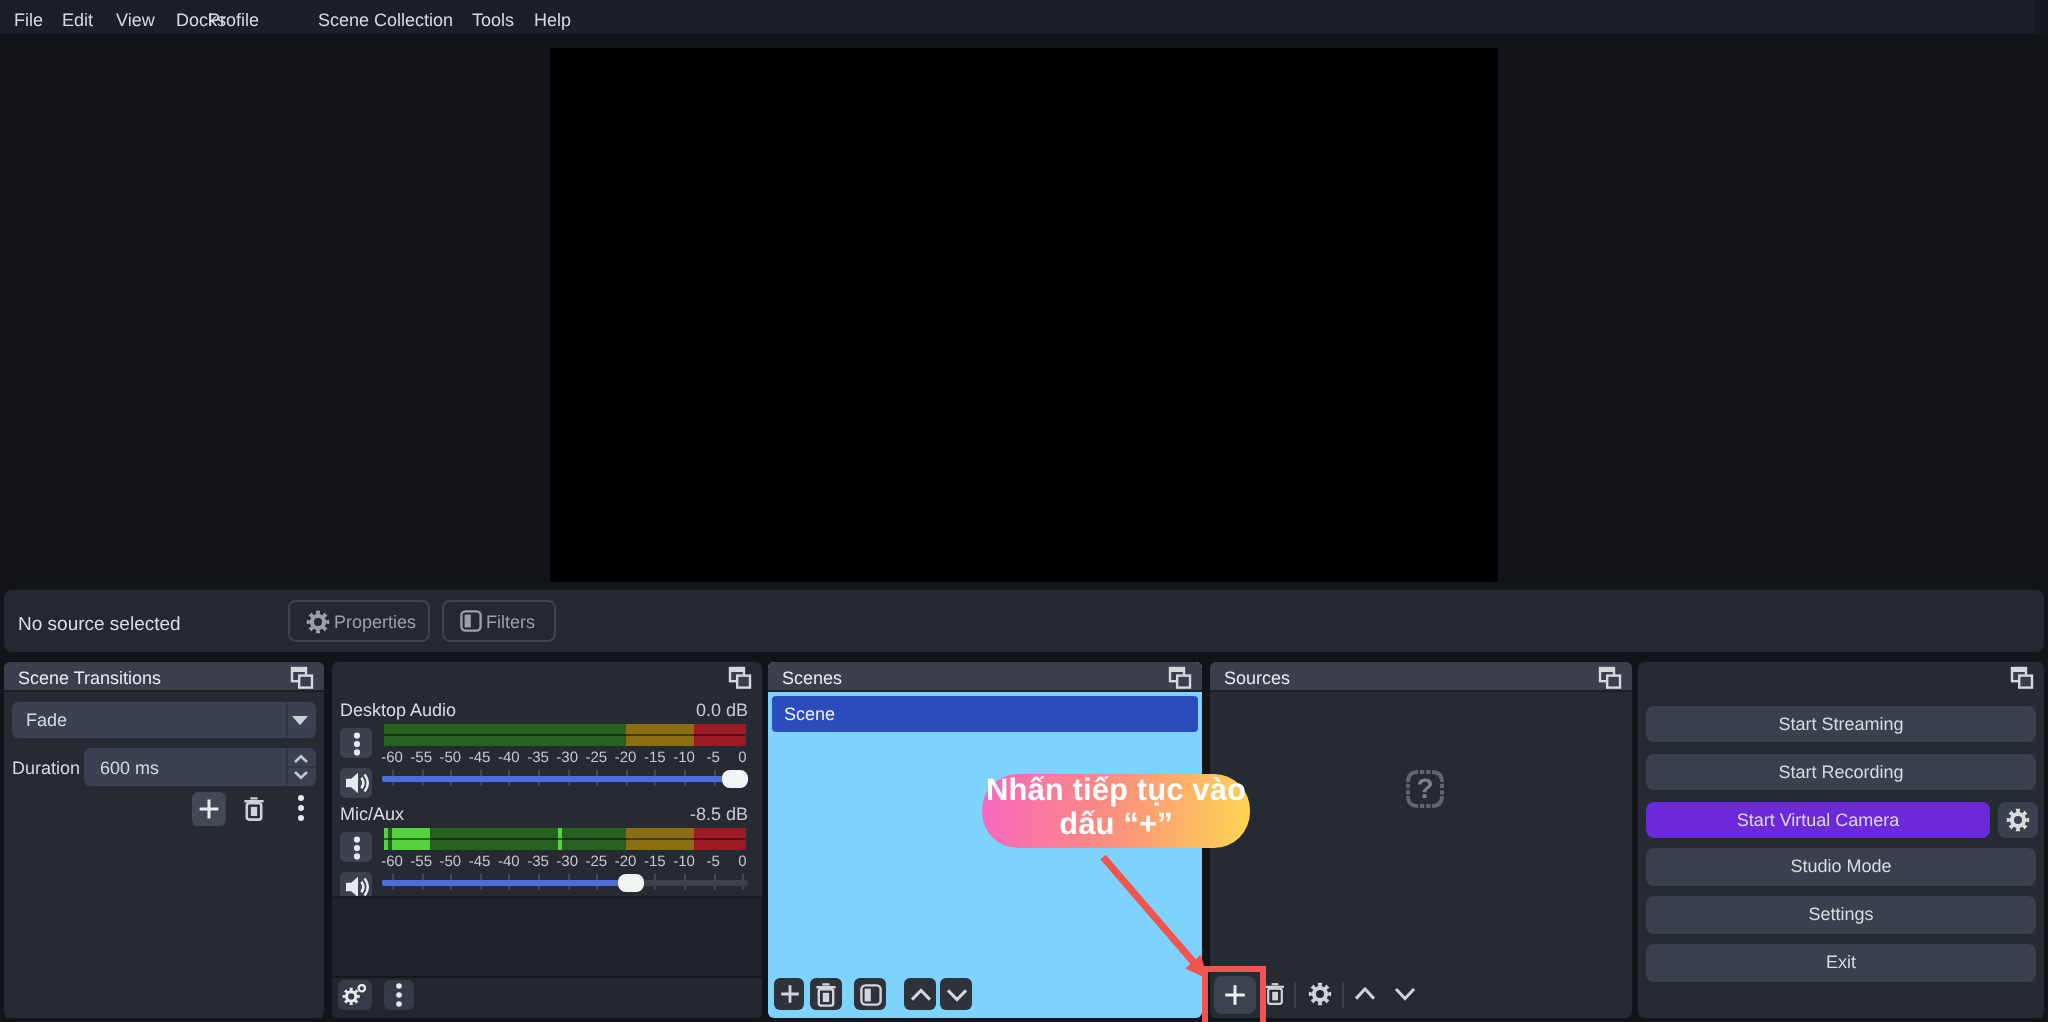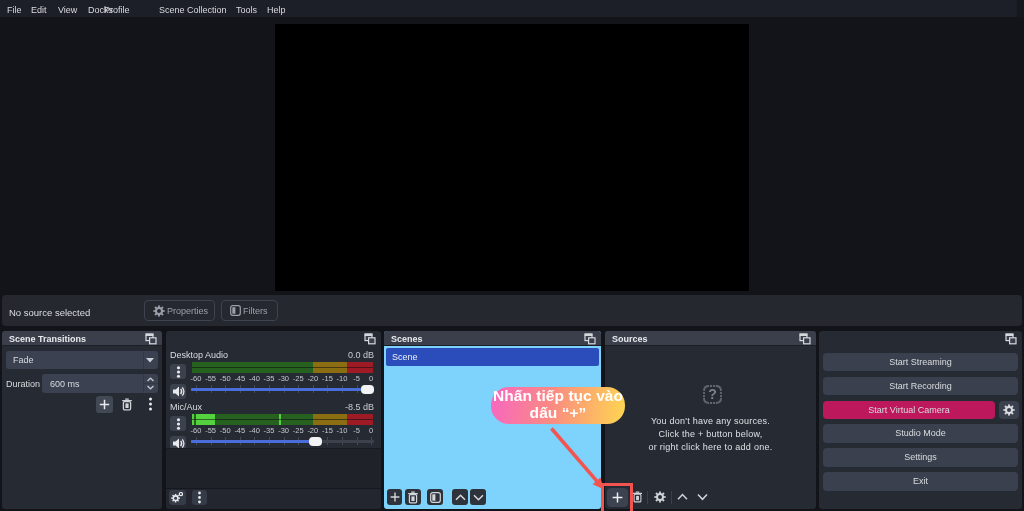--- a/index.html
+++ b/index.html
@@ -2,21 +2,21 @@
 <html><head><meta charset="utf-8"><style>
 *{margin:0;padding:0;box-sizing:border-box}
 html,body{width:1024px;height:511px}
 body{background:#121419;font-family:"Liberation Sans",sans-serif;position:relative;overflow:hidden}
 .abs{position:absolute}
 .menubar{position:absolute;left:0;top:0;width:1024px;height:17px;background:#1c1f27}
 .menubar span{position:absolute;top:5px;font-size:9px;color:#d9dbdf}
 .canvas{position:absolute;left:275px;top:24px;width:474px;height:267px;background:#000}
 .tb{position:absolute;left:2px;top:295px;width:1020px;height:31px;background:#25282f;border-radius:4px}
 .panel{position:absolute;top:331px;height:178px;background:#262a33;border-radius:3px;overflow:hidden}
-.ptitle{position:absolute;left:0;top:0;right:0;height:15px;background:#3a3f4b;border-bottom:1px solid #1c1f25;color:#e9ebee;font-size:9px;font-weight:bold;line-height:17.5px;padding-left:7px}
+.ptitle{position:absolute;left:0;top:0;right:0;height:15px;background:#3a3f4b;border-bottom:1px solid #1c1f25;color:#e9ebee;font-size:9px;font-weight:normal;line-height:17.5px;padding-left:7px}
 .t9{font-size:9px;color:#d8dbdf}
 .iconbtn{position:absolute;border-radius:3px}
 </style></head>
 <body>
 
 <div class="menubar">
 <span style="left:7px">File</span>
 <span style="left:31px">Edit</span>
 <span style="left:58px">View</span>
 <span style="left:88px">Docks</span>
@@ -265,21 +265,20 @@
   <svg class="abs" style="right:5px;top:2px" width="12" height="12" viewBox="0 0 12 12">
       <rect x="1" y="1" width="7" height="6.6" fill="#3a3f4b" stroke="#d5d8dc" stroke-width="1.2"></rect>
       <rect x="0.7" y="0.7" width="7.6" height="2.3" fill="#d5d8dc"></rect>
       <rect x="4.6" y="4.8" width="6.4" height="6" fill="#3a3f4b" stroke="#d5d8dc" stroke-width="1.2"></rect>
     </svg>
   <svg class="abs" style="left:98px;top:54px" width="19" height="19" viewBox="0 0 19 19">
       <path d="M1 6 Q1 1 6 1 M13 1 Q18 1 18 6 M18 13 Q18 18 13 18 M6 18 Q1 18 1 13" fill="none" stroke="#60656f" stroke-width="1.9"></path>
       <path d="M6.9 1 H9.1 M10.1 1 H12.3 M6.9 18 H9.1 M10.1 18 H12.3 M1 6.9 V9.1 M1 10.1 V12.3 M18 6.9 V9.1 M18 10.1 V12.3" stroke="#60656f" stroke-width="1.9"></path>
       <text x="9.5" y="14.2" font-size="14" font-weight="bold" fill="#7b818c" text-anchor="middle" font-family="Liberation Sans">?</text>
     </svg>
-  <div class="abs" style="left:0;top:84px;width:211px;text-align:center;font-size:9px;letter-spacing:0.25px;line-height:12.8px;color:#dde0e4">You don't have any sources.<br>Click the + button below,<br>or right click here to add one.</div>
 
   <div class="iconbtn" style="left:2px;top:157px;width:21px;height:19px;background:#3c4250;border-radius:4px">
     <svg class="abs" style="left:5px;top:4px" width="11" height="11" viewBox="0 0 11 11">
         <path d="M5.5 0.6 V10.4 M0.6 5.5 H10.4" stroke="#eceef0" stroke-width="1.5"></path>
       </svg>
   </div>
   <svg class="abs" style="left:26.5px;top:160px" width="11" height="12" viewBox="0 0 11 12">
       <path d="M1 2.4 H10" stroke="#cfd3d8" stroke-width="1.1"></path>
       <path d="M3.8 1.1 H7.2" stroke="#cfd3d8" stroke-width="1.1"></path>
       <rect x="2.1" y="3.3" width="6.8" height="7.6" rx="1" fill="none" stroke="#cfd3d8" stroke-width="1.1"></rect>
@@ -300,21 +299,21 @@
 
 <div class="panel" style="left:819px;width:203px">
   <svg class="abs" style="right:5px;top:2px" width="12" height="12" viewBox="0 0 12 12">
       <rect x="1" y="1" width="7" height="6.6" fill="#3a3f4b" stroke="#d5d8dc" stroke-width="1.2"></rect>
       <rect x="0.7" y="0.7" width="7.6" height="2.3" fill="#d5d8dc"></rect>
       <rect x="4.6" y="4.8" width="6.4" height="6" fill="#3a3f4b" stroke="#d5d8dc" stroke-width="1.2"></rect>
     </svg>
   <div id="ctrlbtns">
       <div class="abs" style="left:4px;top:21.5px;width:195px;height:18.5px;background:#3a404d;border-radius:4px;text-align:center;line-height:18.5px;font-size:9px;color:#d9dcdf">Start Streaming</div>
       <div class="abs" style="left:4px;top:45.5px;width:195px;height:18.5px;background:#3a404d;border-radius:4px;text-align:center;line-height:18.5px;font-size:9px;color:#d9dcdf">Start Recording</div>
-      <div class="abs" style="left:4px;top:69.5px;width:172px;height:18.5px;background:#be185d;border-radius:4px;text-align:center;line-height:18.5px;font-size:9px;color:#d9dcdf">Start Virtual Camera</div>
+      <div class="abs" style="left:4px;top:69.5px;width:172px;height:18.5px;background:#6d28d9;border-radius:4px;text-align:center;line-height:18.5px;font-size:9px;color:#d9dcdf">Start Virtual Camera</div>
       <div class="abs" style="left:180px;top:69.5px;width:19.5px;height:18.5px;background:#3a404d;border-radius:4px">
         <svg class="abs" style="left:4px;top:3.5px" width="12" height="12" viewBox="0 0 12 12">
           <path fill="#d9dcdf" d="M4.89 0.41 L7.11 0.41 L6.80 1.98 L8.28 2.59 L9.17 1.26 L10.74 2.83 L9.41 3.72 L10.02 5.20 L11.59 4.89 L11.59 7.11 L10.02 6.80 L9.41 8.28 L10.74 9.17 L9.17 10.74 L8.28 9.41 L6.80 10.02 L7.11 11.59 L4.89 11.59 L5.20 10.02 L3.72 9.41 L2.83 10.74 L1.26 9.17 L2.59 8.28 L1.98 6.80 L0.41 7.11 L0.41 4.89 L1.98 5.20 L2.59 3.72 L1.26 2.83 L2.83 1.26 L3.72 2.59 L5.20 1.98 Z M8.00 6 A2.0 2.0 0 1 0 4.00 6 A2.0 2.0 0 1 0 8.00 6 Z"></path>
         </svg>
       </div>
       <div class="abs" style="left:4px;top:93px;width:195px;height:18.5px;background:#3a404d;border-radius:4px;text-align:center;line-height:18.5px;font-size:9px;color:#d9dcdf">Studio Mode</div>
       <div class="abs" style="left:4px;top:117px;width:195px;height:18.5px;background:#3a404d;border-radius:4px;text-align:center;line-height:18.5px;font-size:9px;color:#d9dcdf">Settings</div>
       <div class="abs" style="left:4px;top:141px;width:195px;height:18.5px;background:#3a404d;border-radius:4px;text-align:center;line-height:18.5px;font-size:9px;color:#d9dcdf">Exit</div>
     </div>
 </div>

